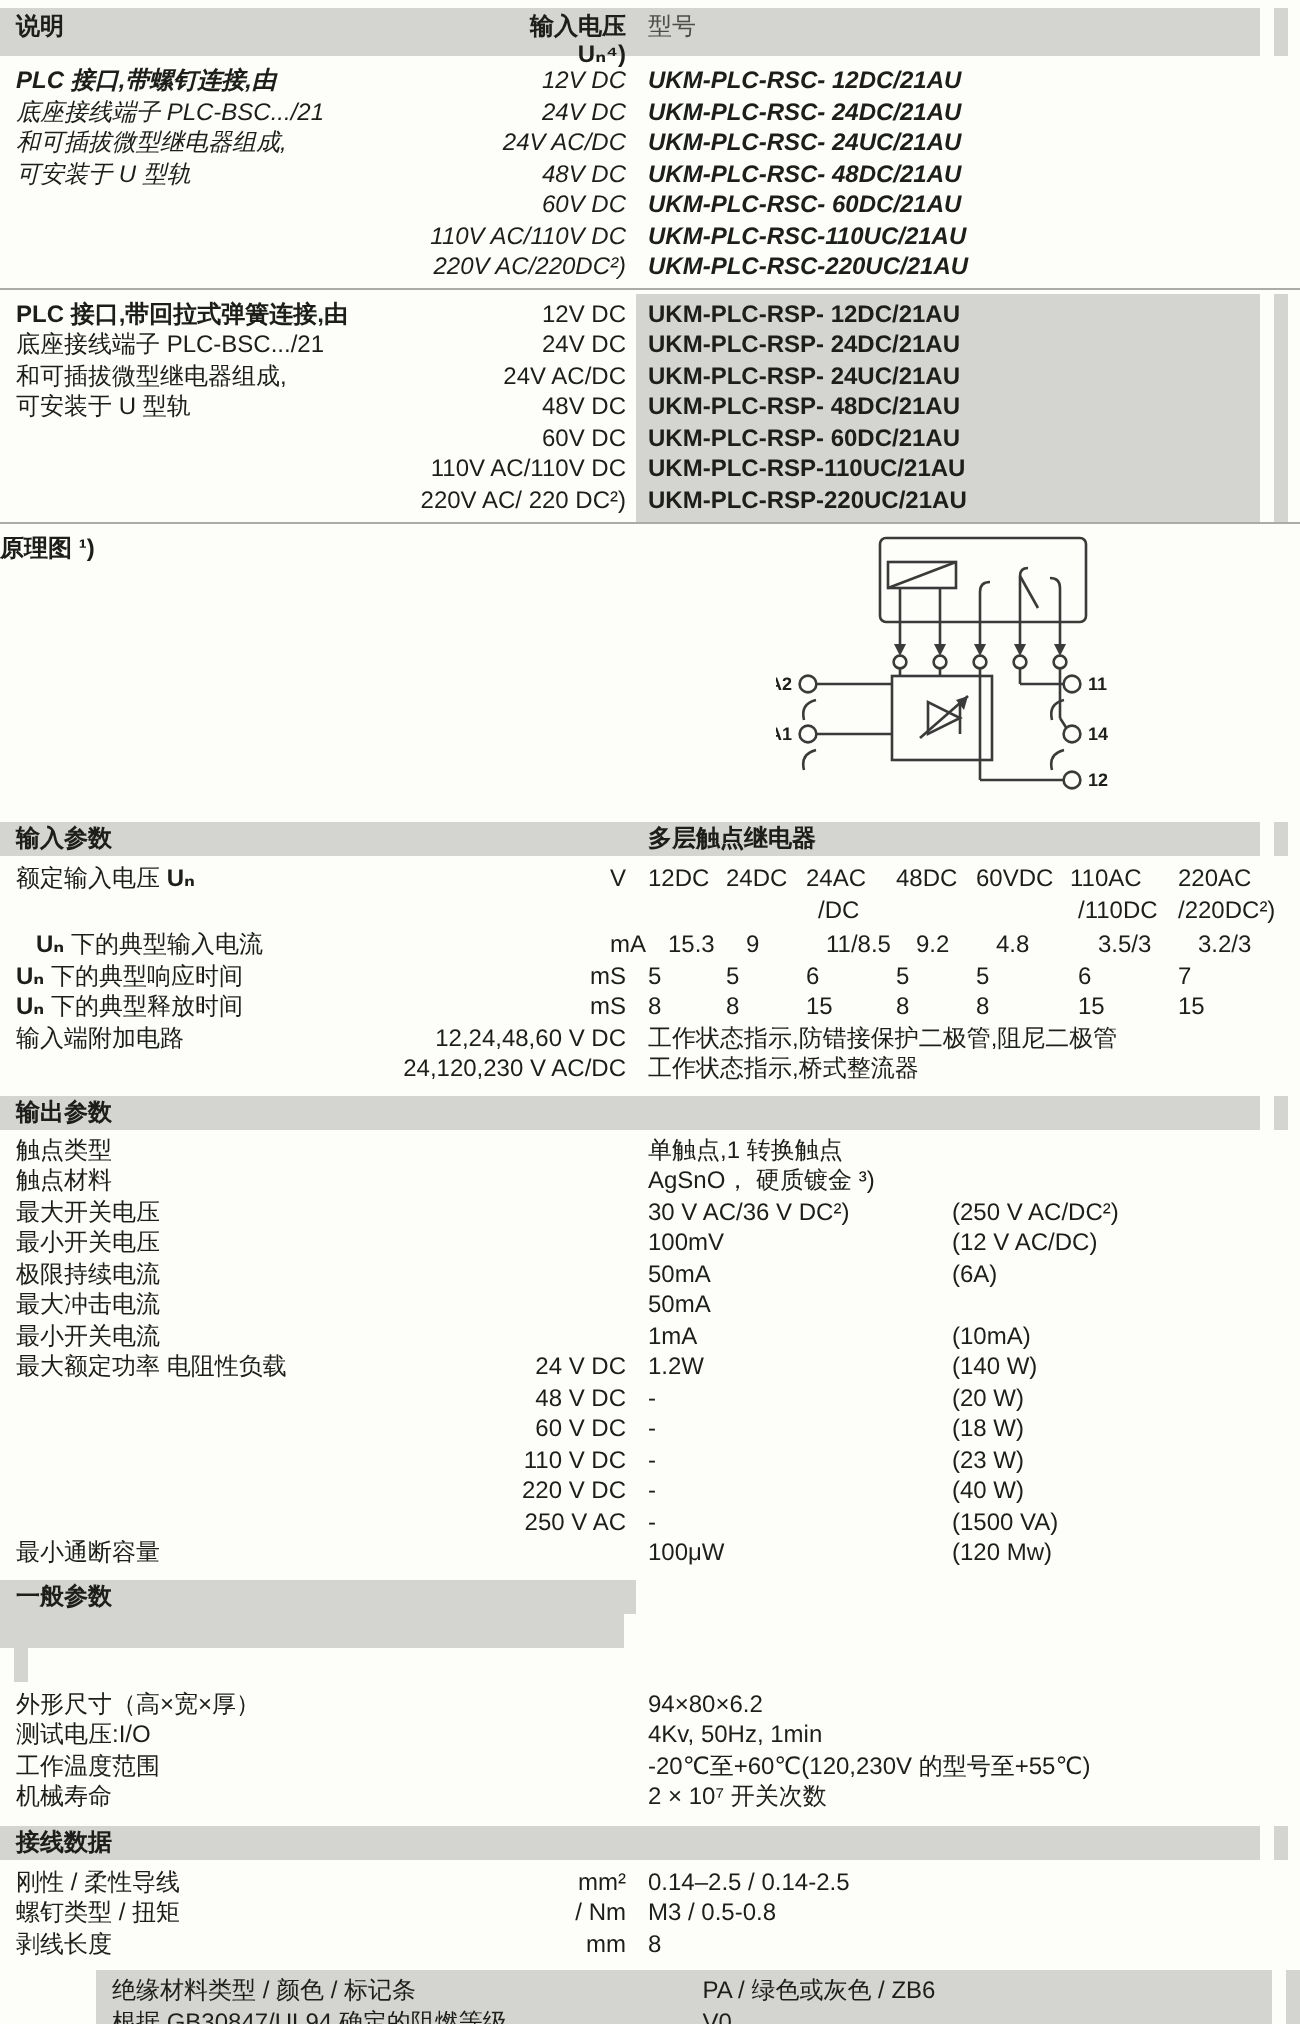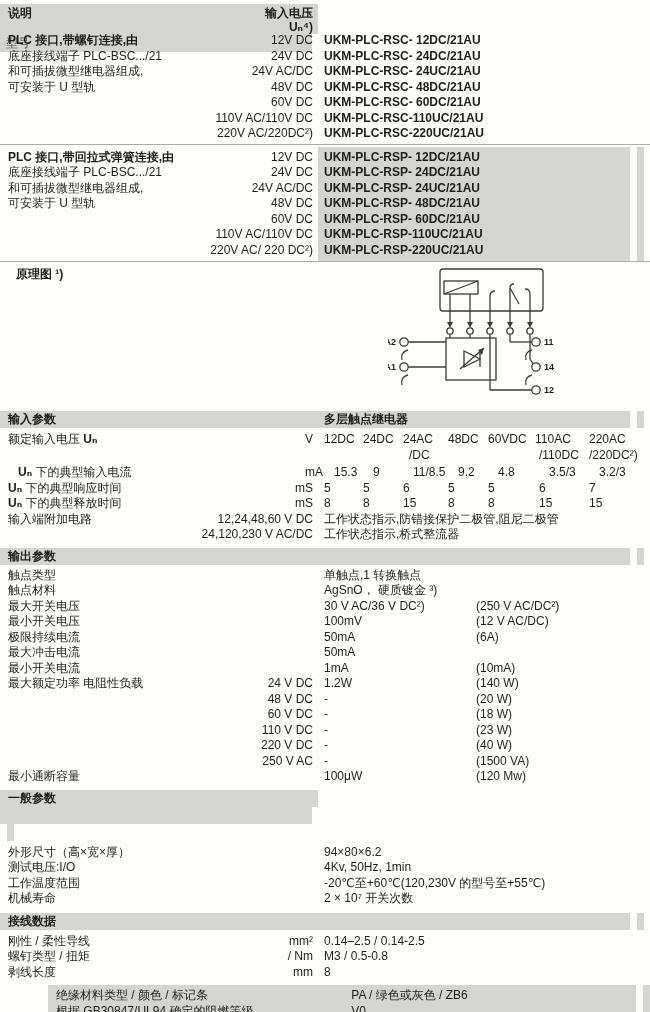--- a/index.html
+++ b/index.html
@@ -10,37 +10,37 @@
     font-size:12px;line-height:15.5px;
   }
   .row{display:flex;align-items:stretch;}
   .lcol{width:318px;box-sizing:border-box;padding-left:8px;padding-right:5px;}
   .rcol{width:312px;box-sizing:border-box;padding-left:6px;}
   .sliver{width:7px;margin-left:7px;}
   .gray{background:#d4d4d1;}
   .bold{font-weight:bold;}
   .tr{text-align:right;}
   .hr{border-top:1px solid #ababa8;height:0;}
-  .hdr-row{margin-top:4px;height:24px;flex-direction:column;}
+  .hdr-row{margin-top:4px;height:24px;}
   .hdr-row .lcol,.hdr-row .rcol{display:flex;justify-content:space-between;padding-top:2px;}
   .muted{color:#4c4c4a;}
-  .block{margin-top:5px;}
+  .block{margin-top:5px;font-style:italic;}
   .block .lcol{display:flex;justify-content:space-between;}
   .models div,.volts div{white-space:nowrap;}
   .models{font-weight:bold;}
   .pad-v{padding-top:3px;padding-bottom:3px;}
   .secbar{margin-top:3px;}
   .secbar .lcol,.secbar .rcol{height:17px;font-weight:bold;padding-top:1px;box-sizing:border-box;}
   .secbar .sliver{height:17px;}
   .grid7{display:grid;grid-template-columns:39px 40px 45px 40px 47px 54px 42px;}
   .prow{display:flex;}
   .prow .lcol{display:flex;justify-content:space-between;gap:29px;}
   .val{display:inline-block;width:152px;vertical-align:top;}
   .schem-row{position:relative;height:146px;}
-  .schem-label{position:absolute;left:16px;top:5px;font-weight:bold;}
+  .schem-label{position:absolute;left:0;top:5px;font-weight:bold;}
   .schem-svg{position:absolute;left:388px;top:4px;}
   svg .ln{stroke:#3a3a3a;stroke-width:1.3;fill:none;}
   svg .fl{fill:#3a3a3a;stroke:none;}
   svg text{font-family:"Liberation Sans",sans-serif;font-size:9px;font-weight:bold;fill:#1d1d1b;}
 </style>
 </head>
 <body>
 
 <div class="row hdr-row">
   <div class="lcol gray">

